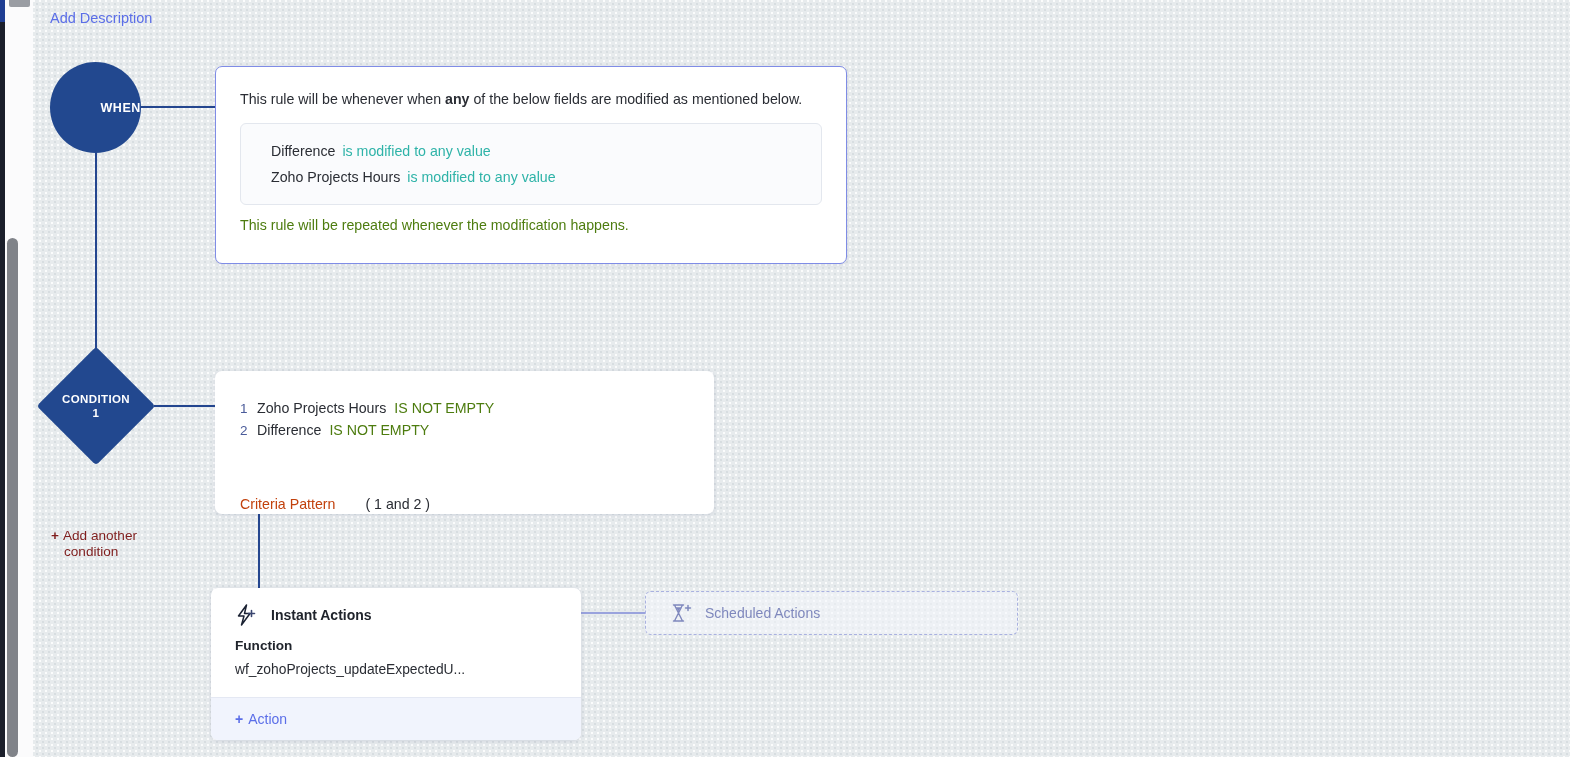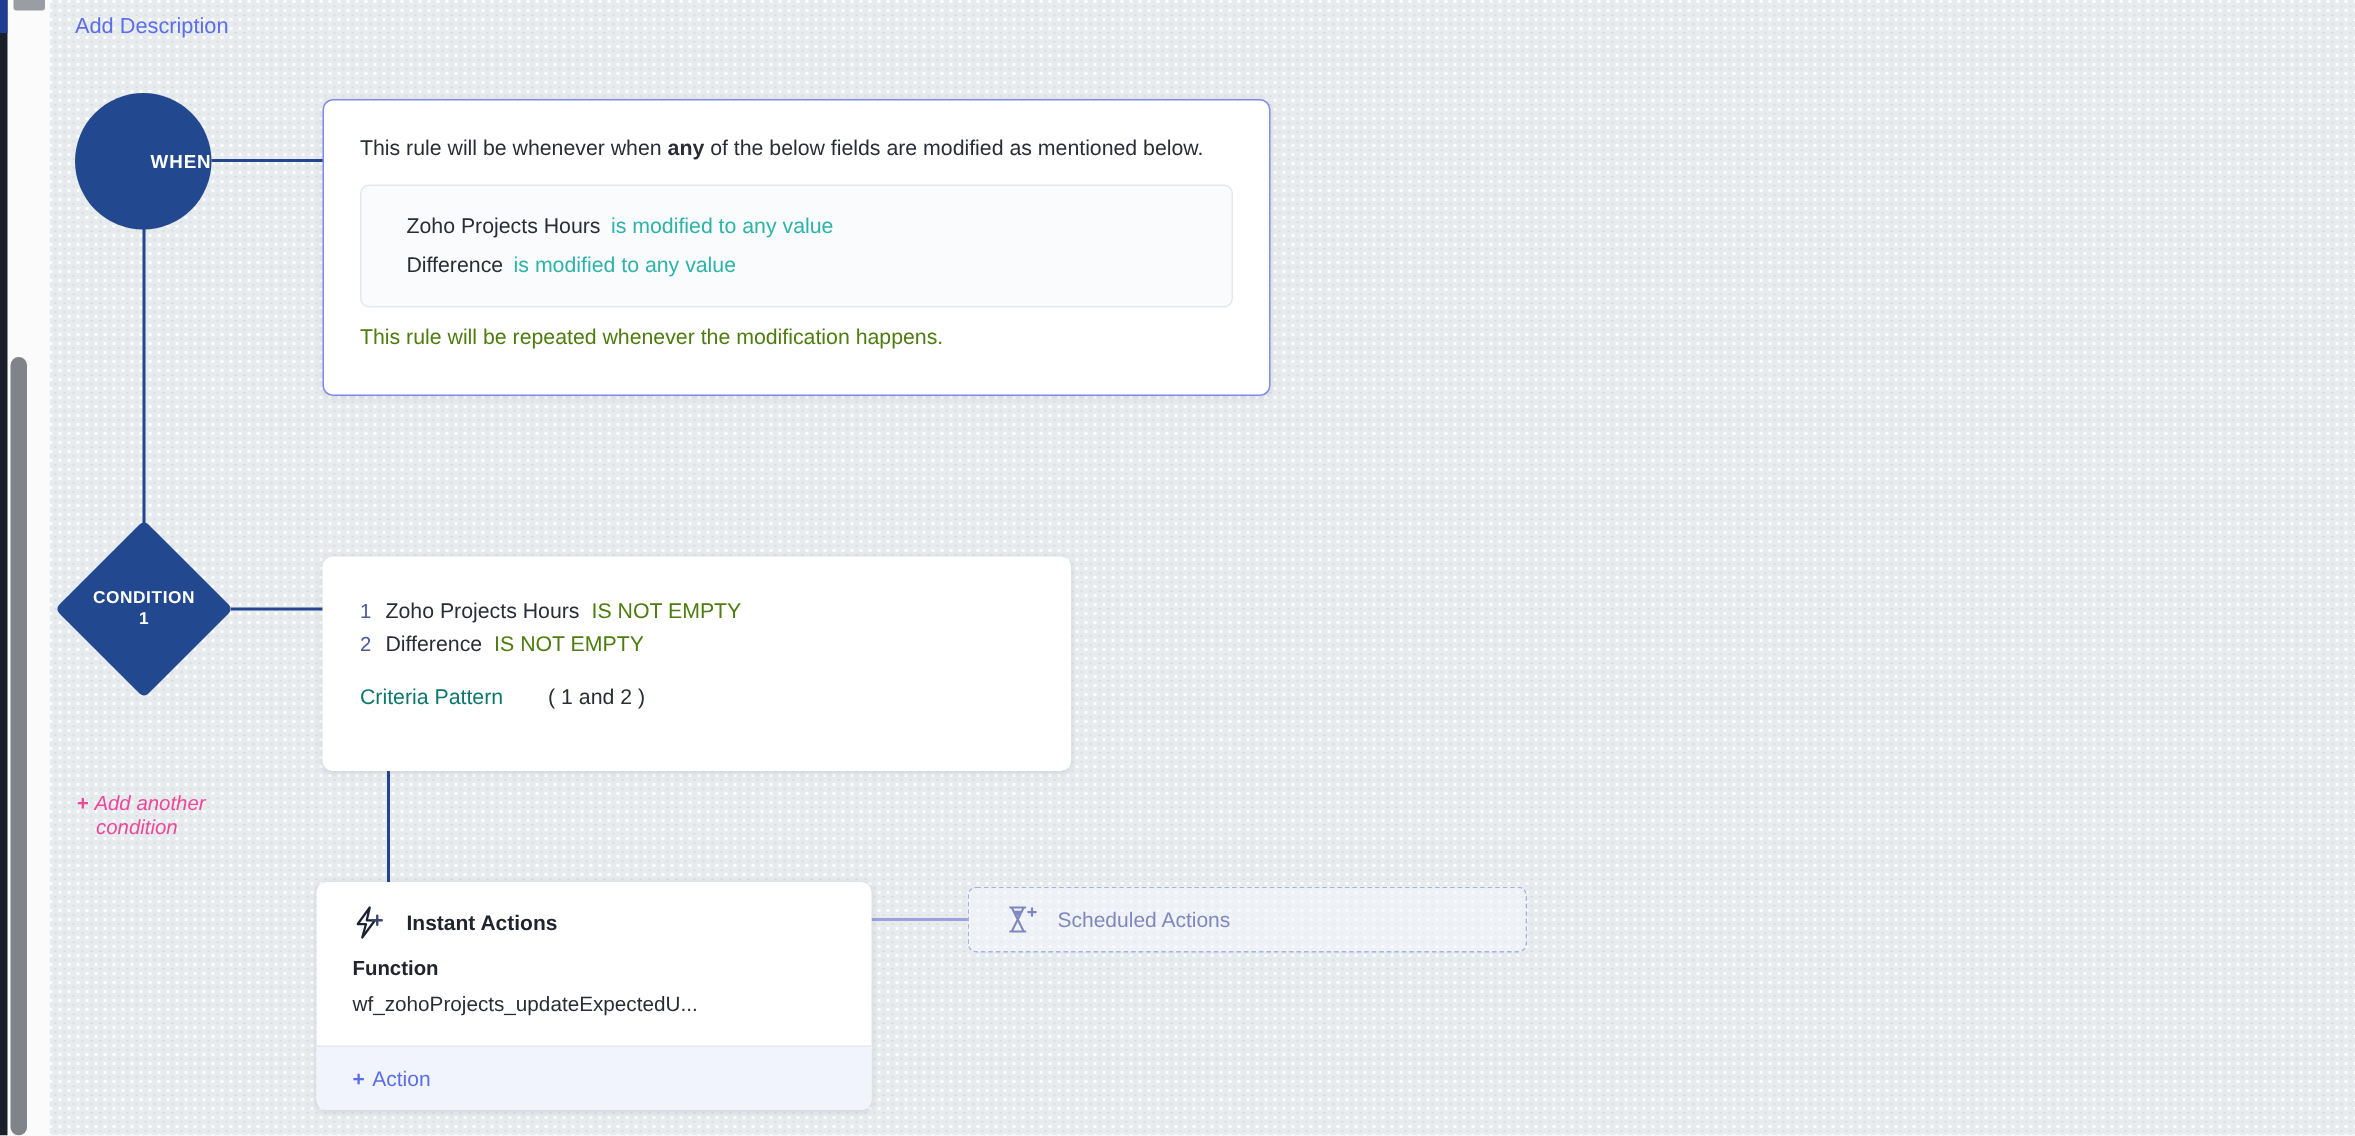--- a/index.html
+++ b/index.html
@@ -207,33 +207,32 @@
   }
   .crit-name { color: #2a2d34; }
   .crit-op { color: #4d7c0f; margin-left: 8px; }
   .pattern-row {
     display: flex;
     align-items: baseline;
     padding: 16px 0 0 25px;
     font-size: 14.2px;
     white-space: nowrap;
   }
-  .pattern-label { color: #0f766e; }
+  .pattern-label { color: #c2410c; margin-top: 39px; }
   .pattern-value { color: #2a2d34; margin-left: 30px; }
 
   
   .add-cond {
     position: absolute;
     left: 51px; top: 528px;
     width: 120px;
     font-size: 13.6px;
-    color: #ec4899;
+    color: #7f1d1d;
     line-height: 1.2;
     cursor: pointer;
-    font-style: italic;
   }
   .add-cond .plus { font-weight: bold; margin-right: 4px; }
 
   
   .instant-card {
     left: 211px; top: 588px;
     width: 370px; height: 152px;
     box-shadow: 0 1px 5px rgba(60,70,120,0.13);
     overflow: hidden;
   }
@@ -328,24 +327,24 @@
       <span>WHEN</span>
     </div>
 
     <div class="card when-card">
       <div class="when-line">
         <span>This rule will be whenever when </span><b>any</b><span> of the below fields are modified as mentioned below.</span>
       </div>
 
       <div class="fields-box">
         <div class="field-row">
-          <span>Zoho Projects Hours</span><span class="op">is modified to any value</span>
+          <span>Difference</span><span class="op">is modified to any value</span>
         </div>
         <div class="field-row">
-          <span>Difference</span><span class="op">is modified to any value</span>
+          <span>Zoho Projects Hours</span><span class="op">is modified to any value</span>
         </div>
       </div>
 
       <div class="when-footer">This rule will be repeated whenever the modification happens.</div>
     </div>
 
     <div class="cond-node">
       <div class="cond-diamond"></div>
       <div class="cond-label">
         <span>CONDITION</span>

